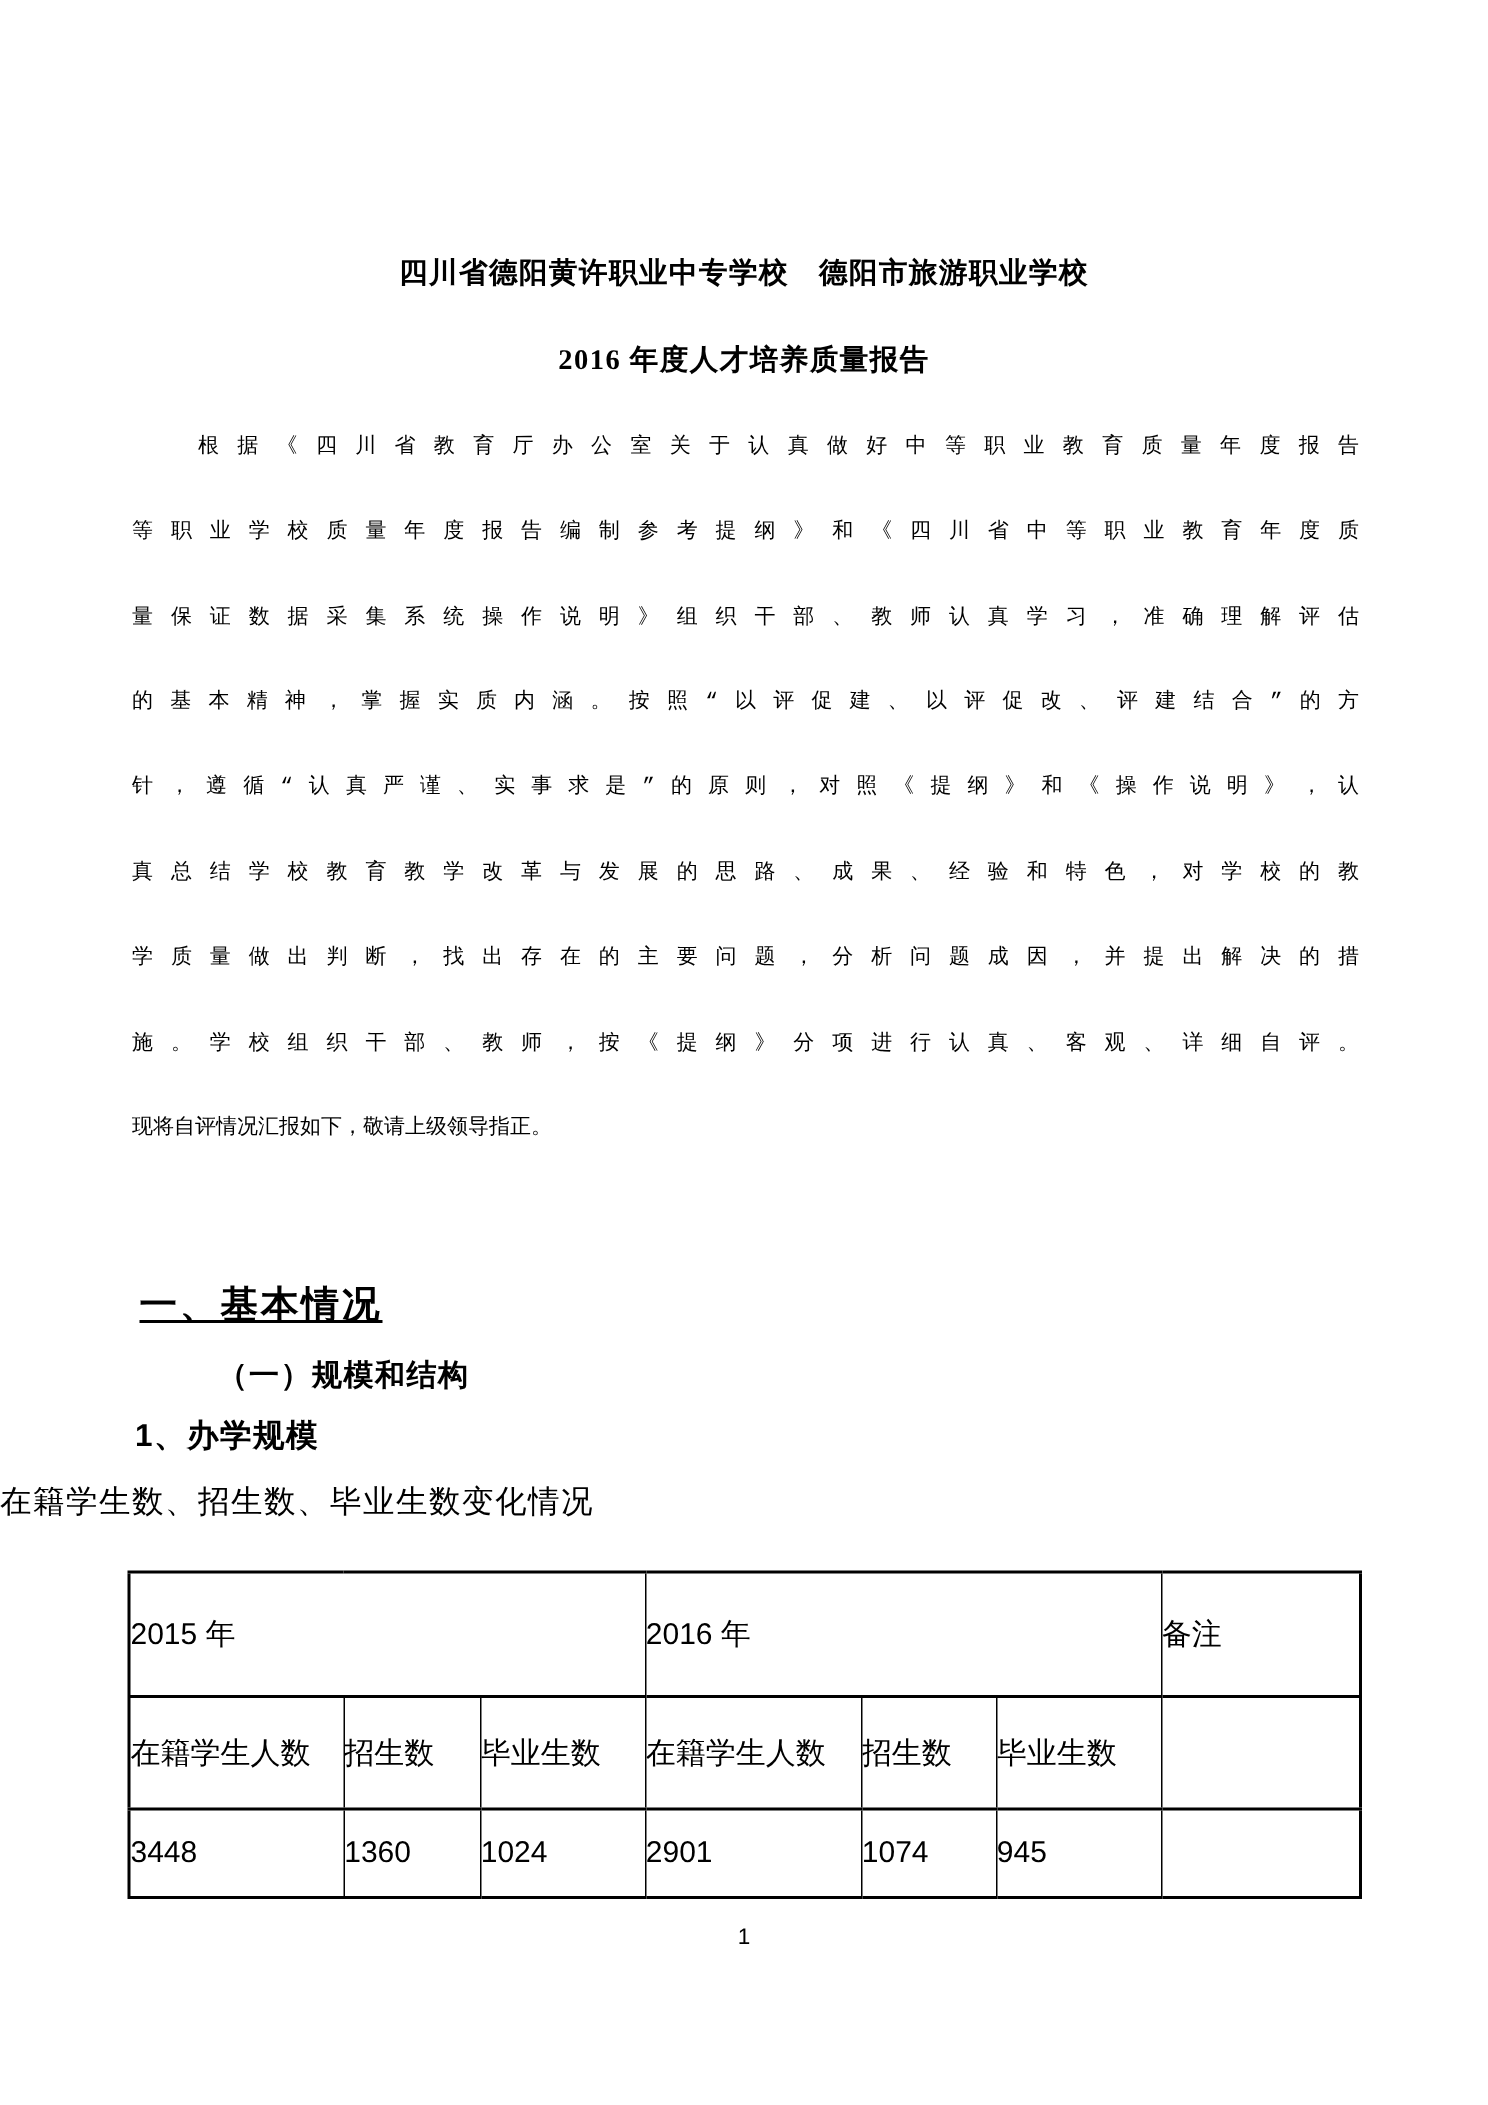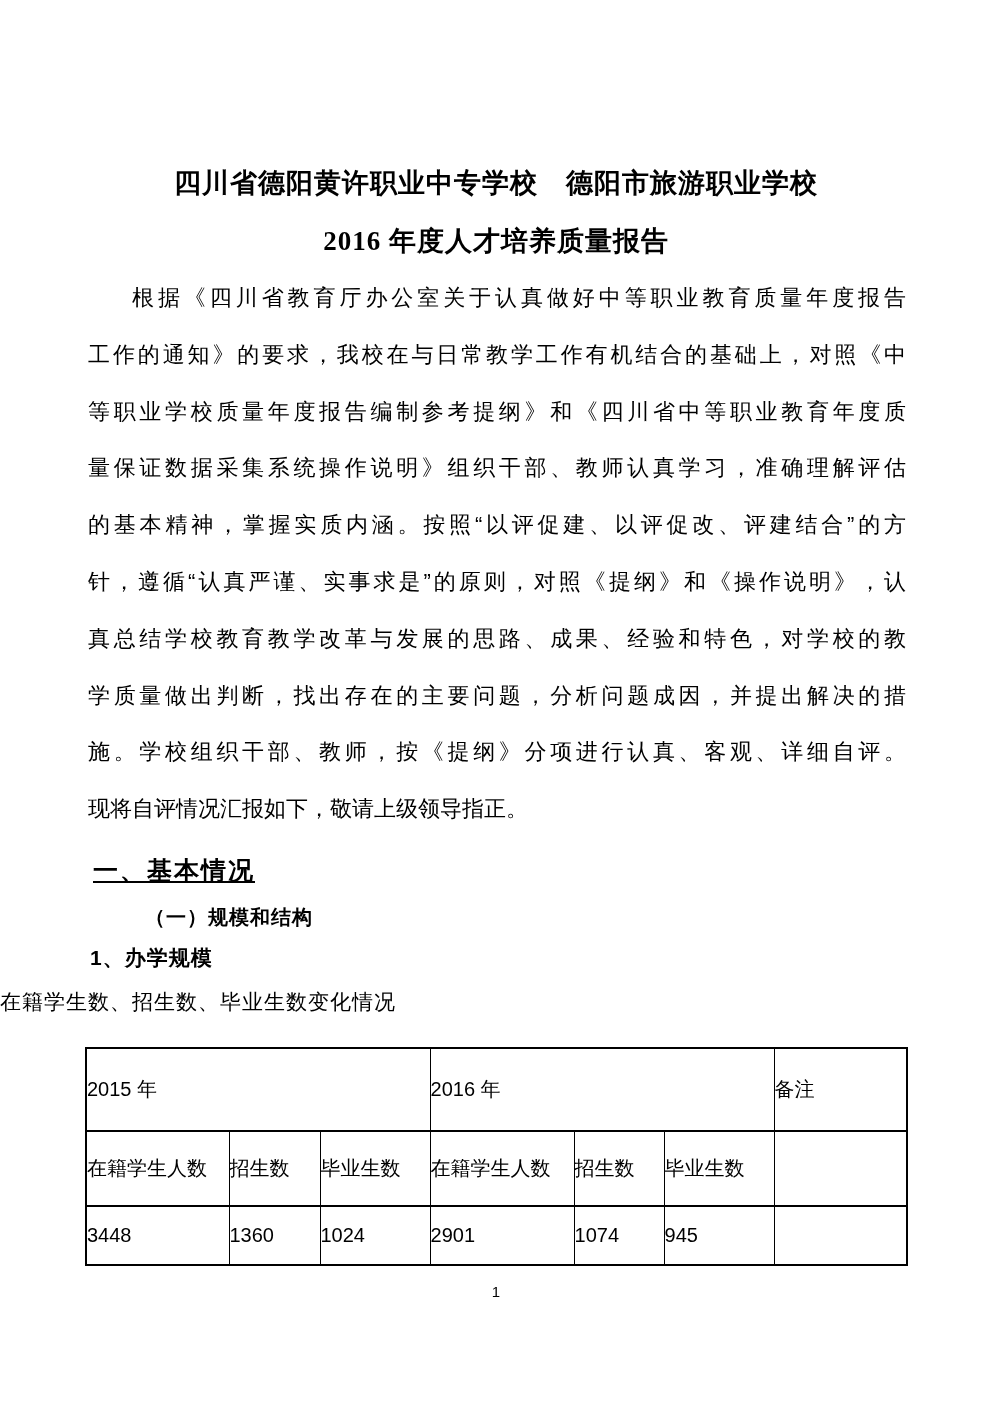--- a/index.html
+++ b/index.html
@@ -13,34 +13,35 @@
     font-family: "Liberation Sans", sans-serif;
     overflow: hidden;
   }
   .doc-title {
     position: absolute;
     left: 0;
     width: 992px;
     text-align: center;
     font-family: "Liberation Serif", serif;
     font-weight: 700;
-    font-size: 27px;
+    font-size: 19px;
     line-height: 34px;
     letter-spacing: 1px;
     white-space: pre;
   }
   .doc-title.line1 { top: 166px; }
   .doc-title.line2 { top: 224px; }
   .body-paragraph {
     position: absolute;
     left: 88px;
     top: 270px;
     width: 818px;
-    font-size: 22px;
+    font-size: 14px;
     line-height: 56.8px;
+    font-family: Liberation Mono, monospace;
   }
   .body-line {
     text-align: justify;
     text-align-last: justify;
     height: 56.8px;
     white-space: nowrap;
   }
   .body-line.first { text-indent: 44px; }
   .body-line.last { text-align-last: left; }
   .heading-1 {
@@ -115,21 +116,20 @@
 </head>
 <body>
 
 <div class="page">
 
   <div class="doc-title line1">四川省德阳黄许职业中专学校　德阳市旅游职业学校</div>
   <div class="doc-title line2">2016 年度人才培养质量报告</div>
 
   <div class="body-paragraph">
     <div class="body-line first">根据《四川省教育厅办公室关于认真做好中等职业教育质量年度报告</div>
-    <div class="body-line">工作的通知》的要求，我校在与日常教学工作有机结合的基础上，对照《中</div>
     <div class="body-line">等职业学校质量年度报告编制参考提纲》和《四川省中等职业教育年度质</div>
     <div class="body-line">量保证数据采集系统操作说明》组织干部、教师认真学习，准确理解评估</div>
     <div class="body-line">的基本精神，掌握实质内涵。按照“以评促建、以评促改、评建结合”的方</div>
     <div class="body-line">针，遵循“认真严谨、实事求是”的原则，对照《提纲》和《操作说明》，认</div>
     <div class="body-line">真总结学校教育教学改革与发展的思路、成果、经验和特色，对学校的教</div>
     <div class="body-line">学质量做出判断，找出存在的主要问题，分析问题成因，并提出解决的措</div>
     <div class="body-line">施。学校组织干部、教师，按《提纲》分项进行认真、客观、详细自评。</div>
     <div class="body-line last">现将自评情况汇报如下，敬请上级领导指正。</div>
   </div>
 

